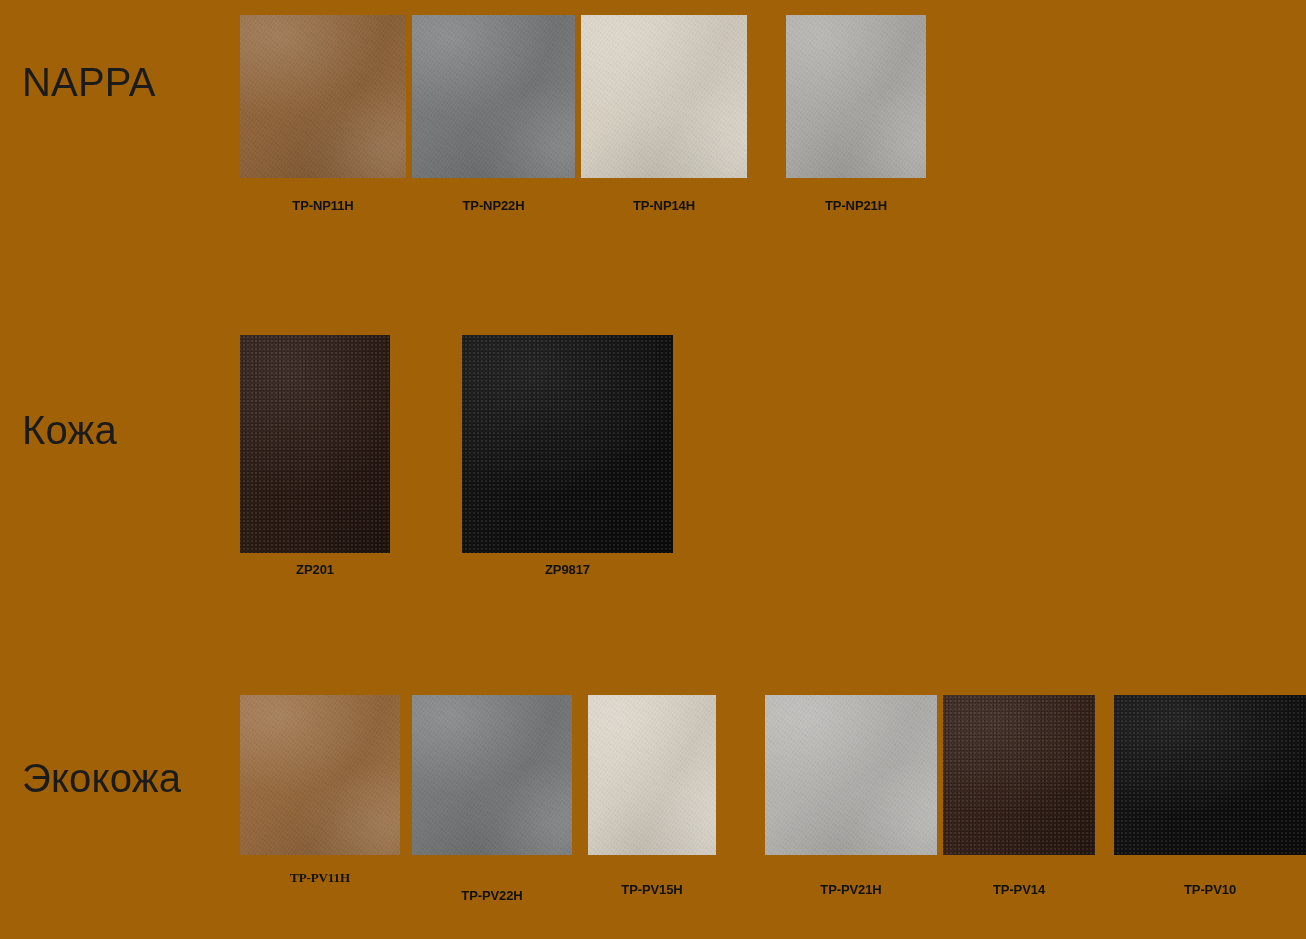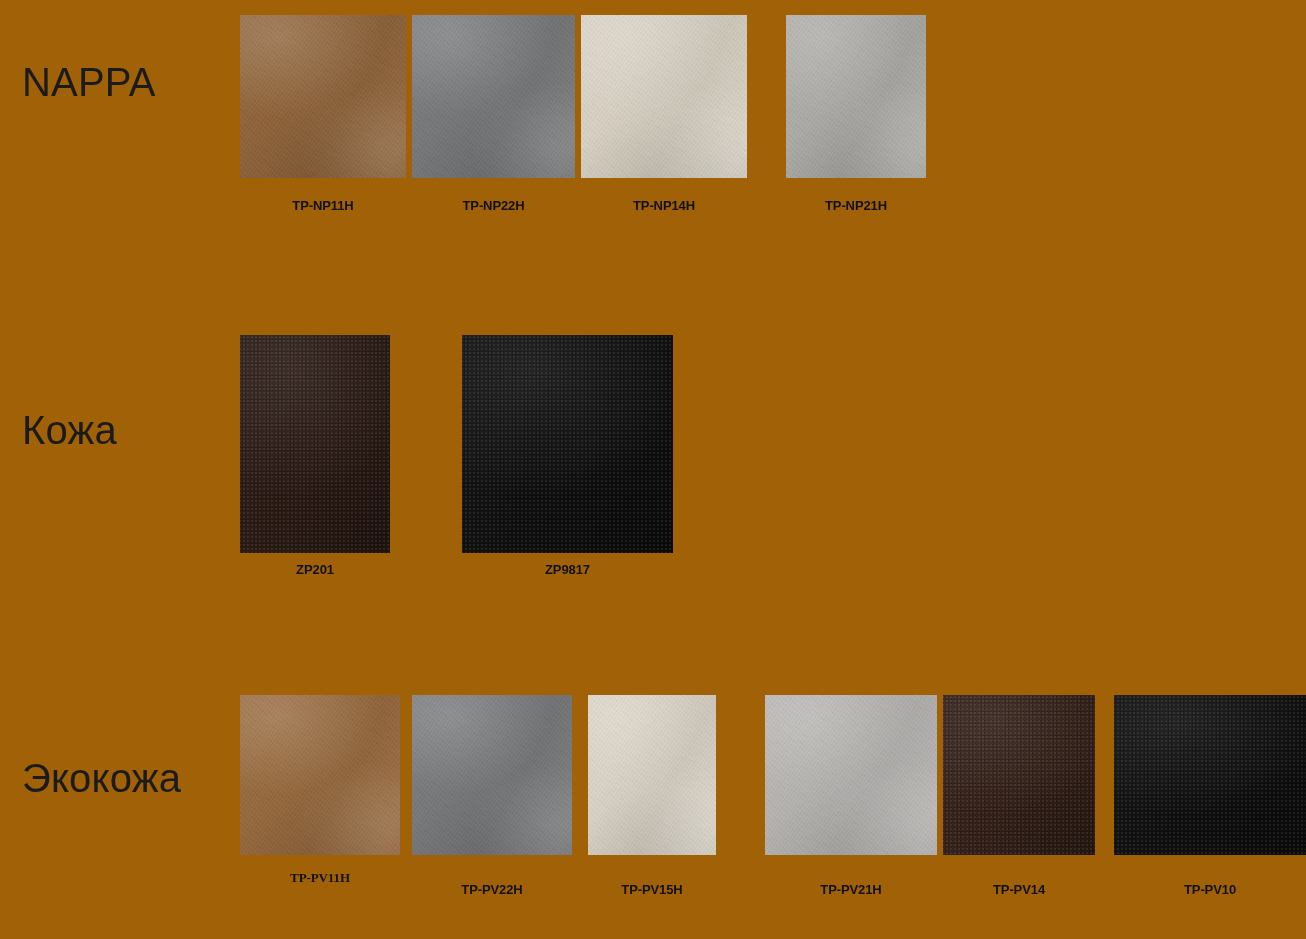--- a/index.html
+++ b/index.html
@@ -174,21 +174,21 @@
             <div class="sheen"></div>
             <div class="grain"></div>
           </div>
           <div class="swatch-label" style="top: 180px; font-family: Liberation Serif, serif;">TP-PV11H</div>
         </div>
         <div class="swatch-cell" style="left: 412px; width: 160px; height: 249px;">
           <div class="swatch-chip tex-smooth" style="top: 5px; height: 160px; background: rgb(117, 119, 121);">
             <div class="sheen"></div>
             <div class="grain"></div>
           </div>
-          <div class="swatch-label" style="top: 192px; text-align: center;">TP-PV22H</div>
+          <div class="swatch-label" style="top: 198px; text-align: center;">TP-PV22H</div>
         </div>
         <div class="swatch-cell" style="left: 588px; width: 128px; height: 249px;">
           <div class="swatch-chip tex-smooth" style="top: 5px; height: 160px; background: rgb(217, 210, 197);">
             <div class="sheen"></div>
             <div class="grain"></div>
           </div>
           <div class="swatch-label" style="top: 192px;">TP-PV15H</div>
         </div>
         <div class="swatch-cell" style="left: 765px; width: 172px; height: 249px;">
           <div class="swatch-chip tex-smooth" style="top: 5px; height: 160px; background: rgb(180, 179, 176);">

